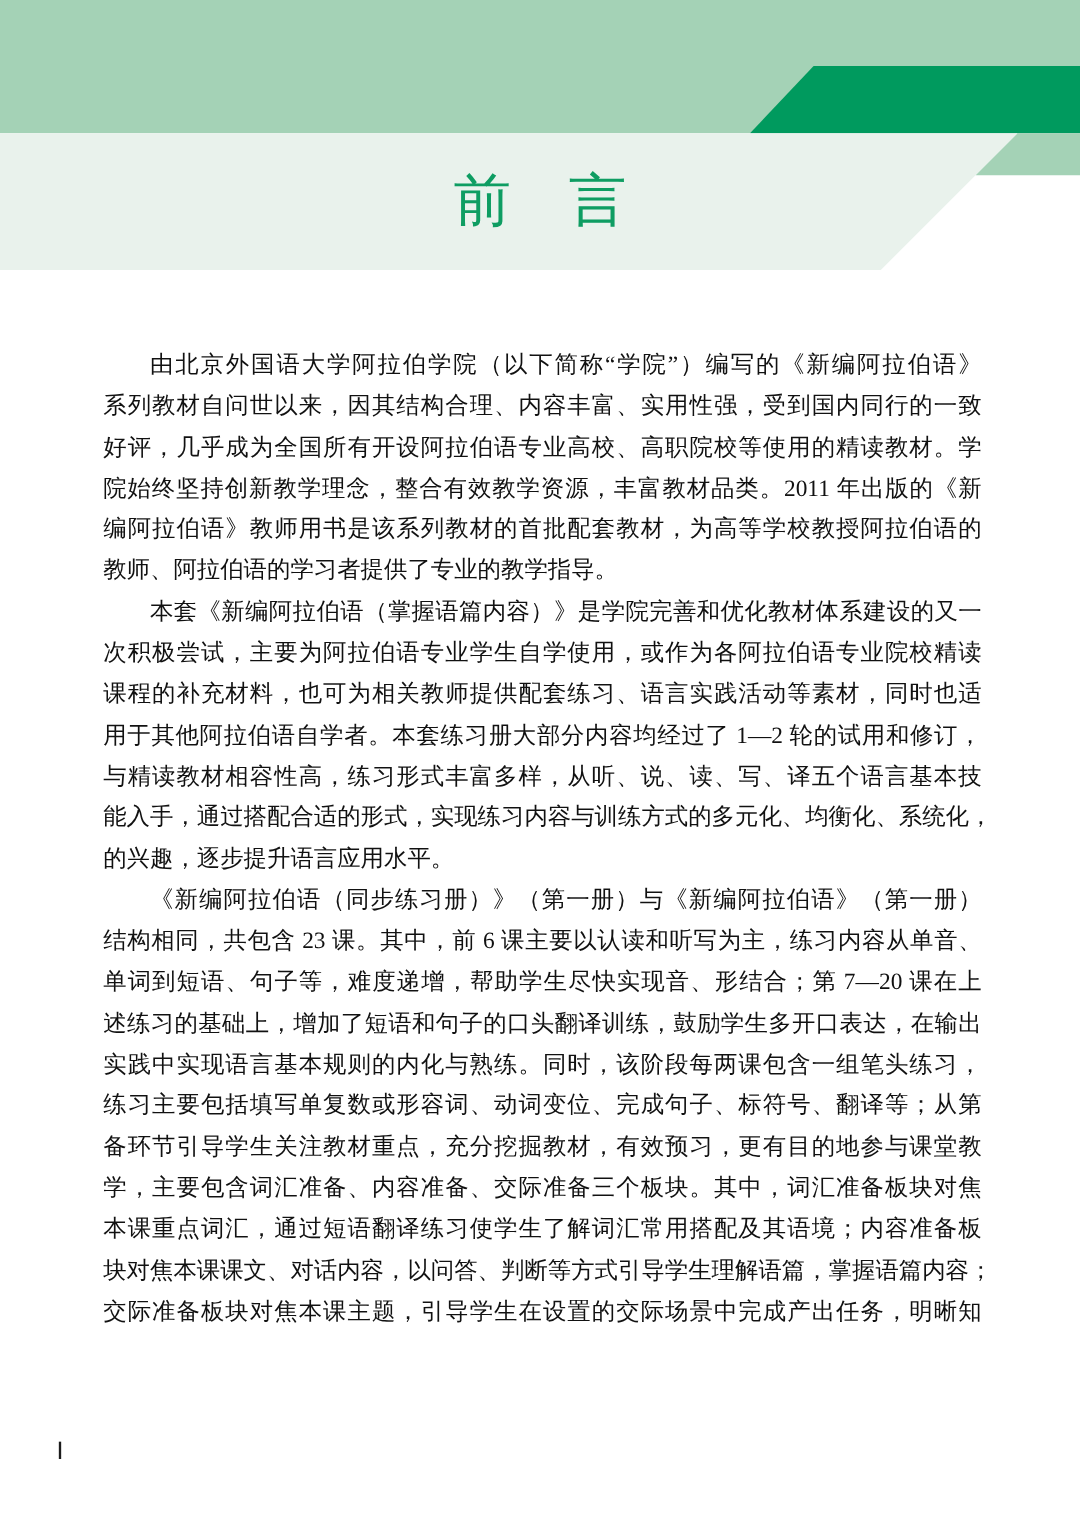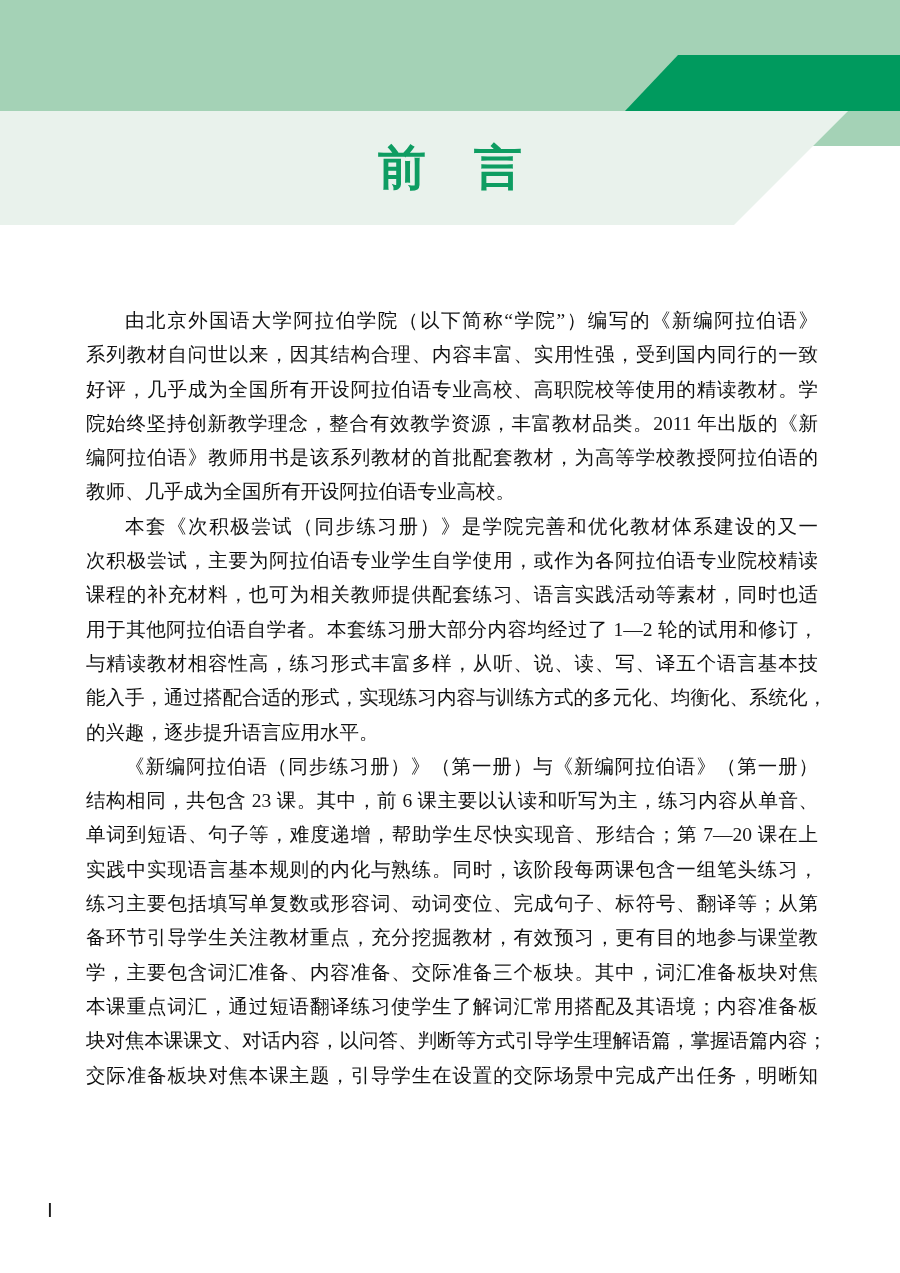--- a/index.html
+++ b/index.html
@@ -12,28 +12,28 @@
   }
   .header-svg{
     position:absolute;top:0;left:0;width:900px;height:230px;display:block;
   }
   .page-title{
     position:absolute;
     top:140px;left:0;width:900px;
     text-align:center;
     font-family:"Liberation Sans","DejaVu Sans",sans-serif;
     font-size:48px;
-    font-weight:700;
+    font-weight:400;
     letter-spacing:0;
     color:var(--c-title_green,#0e9d62);
     line-height:56px;
   }
   .content{
     position:absolute;
-    left:86px;top:304px;
+    left:86px;top:288px;
     width:732px;
     color:var(--c-text,#111111);
     font-size:19.5px;
     line-height:34.3px;
   }
   .line{
     white-space:nowrap;
     text-align:justify;
     text-align-last:justify;
   }
@@ -60,31 +60,32 @@
   </svg>
 
   <div class="page-title">前　言</div>
 
   <div class="content">
       <div class="line indent">由北京外国语大学阿拉伯学院（以下简称“学院”）编写的《新编阿拉伯语》</div>
       <div class="line">系列教材自问世以来，因其结构合理、内容丰富、实用性强，受到国内同行的一致</div>
       <div class="line">好评，几乎成为全国所有开设阿拉伯语专业高校、高职院校等使用的精读教材。学</div>
       <div class="line">院始终坚持创新教学理念，整合有效教学资源，丰富教材品类。2011 年出版的《新</div>
       <div class="line">编阿拉伯语》教师用书是该系列教材的首批配套教材，为高等学校教授阿拉伯语的</div>
-      <div class="line end">教师、几乎成为全国所有开设阿拉伯语专业高校。</div>
-      <div class="line indent">本套《次积极尝试（同步练习册）》是学院完善和优化教材体系建设的又一</div>
+      <div class="line end">教师、阿拉伯语的学习者提供了专业的教学指导。</div>
+      <div class="line indent">本套《新编阿拉伯语（掌握语篇内容）》是学院完善和优化教材体系建设的又一</div>
       <div class="line">次积极尝试，主要为阿拉伯语专业学生自学使用，或作为各阿拉伯语专业院校精读</div>
       <div class="line">课程的补充材料，也可为相关教师提供配套练习、语言实践活动等素材，同时也适</div>
       <div class="line">用于其他阿拉伯语自学者。本套练习册大部分内容均经过了 1—2 轮的试用和修订，</div>
       <div class="line">与精读教材相容性高，练习形式丰富多样，从听、说、读、写、译五个语言基本技</div>
       <div class="line">能入手，通过搭配合适的形式，实现练习内容与训练方式的多元化、均衡化、系统化，</div>
       <div class="line end">的兴趣，逐步提升语言应用水平。</div>
       <div class="line indent">《新编阿拉伯语（同步练习册）》（第一册）与《新编阿拉伯语》（第一册）</div>
       <div class="line">结构相同，共包含 23 课。其中，前 6 课主要以认读和听写为主，练习内容从单音、</div>
       <div class="line">单词到短语、句子等，难度递增，帮助学生尽快实现音、形结合；第 7—20 课在上</div>
+      <div class="line">述练习的基础上，增加了短语和句子的口头翻译训练，鼓励学生多开口表达，在输出</div>
       <div class="line">实践中实现语言基本规则的内化与熟练。同时，该阶段每两课包含一组笔头练习，</div>
       <div class="line">练习主要包括填写单复数或形容词、动词变位、完成句子、标符号、翻译等；从第</div>
       <div class="line">备环节引导学生关注教材重点，充分挖掘教材，有效预习，更有目的地参与课堂教</div>
       <div class="line">学，主要包含词汇准备、内容准备、交际准备三个板块。其中，词汇准备板块对焦</div>
       <div class="line">本课重点词汇，通过短语翻译练习使学生了解词汇常用搭配及其语境；内容准备板</div>
       <div class="line">块对焦本课课文、对话内容，以问答、判断等方式引导学生理解语篇，掌握语篇内容；</div>
       <div class="line">交际准备板块对焦本课主题，引导学生在设置的交际场景中完成产出任务，明晰知</div>
     </div>
 
   <div class="page-number">I</div>

